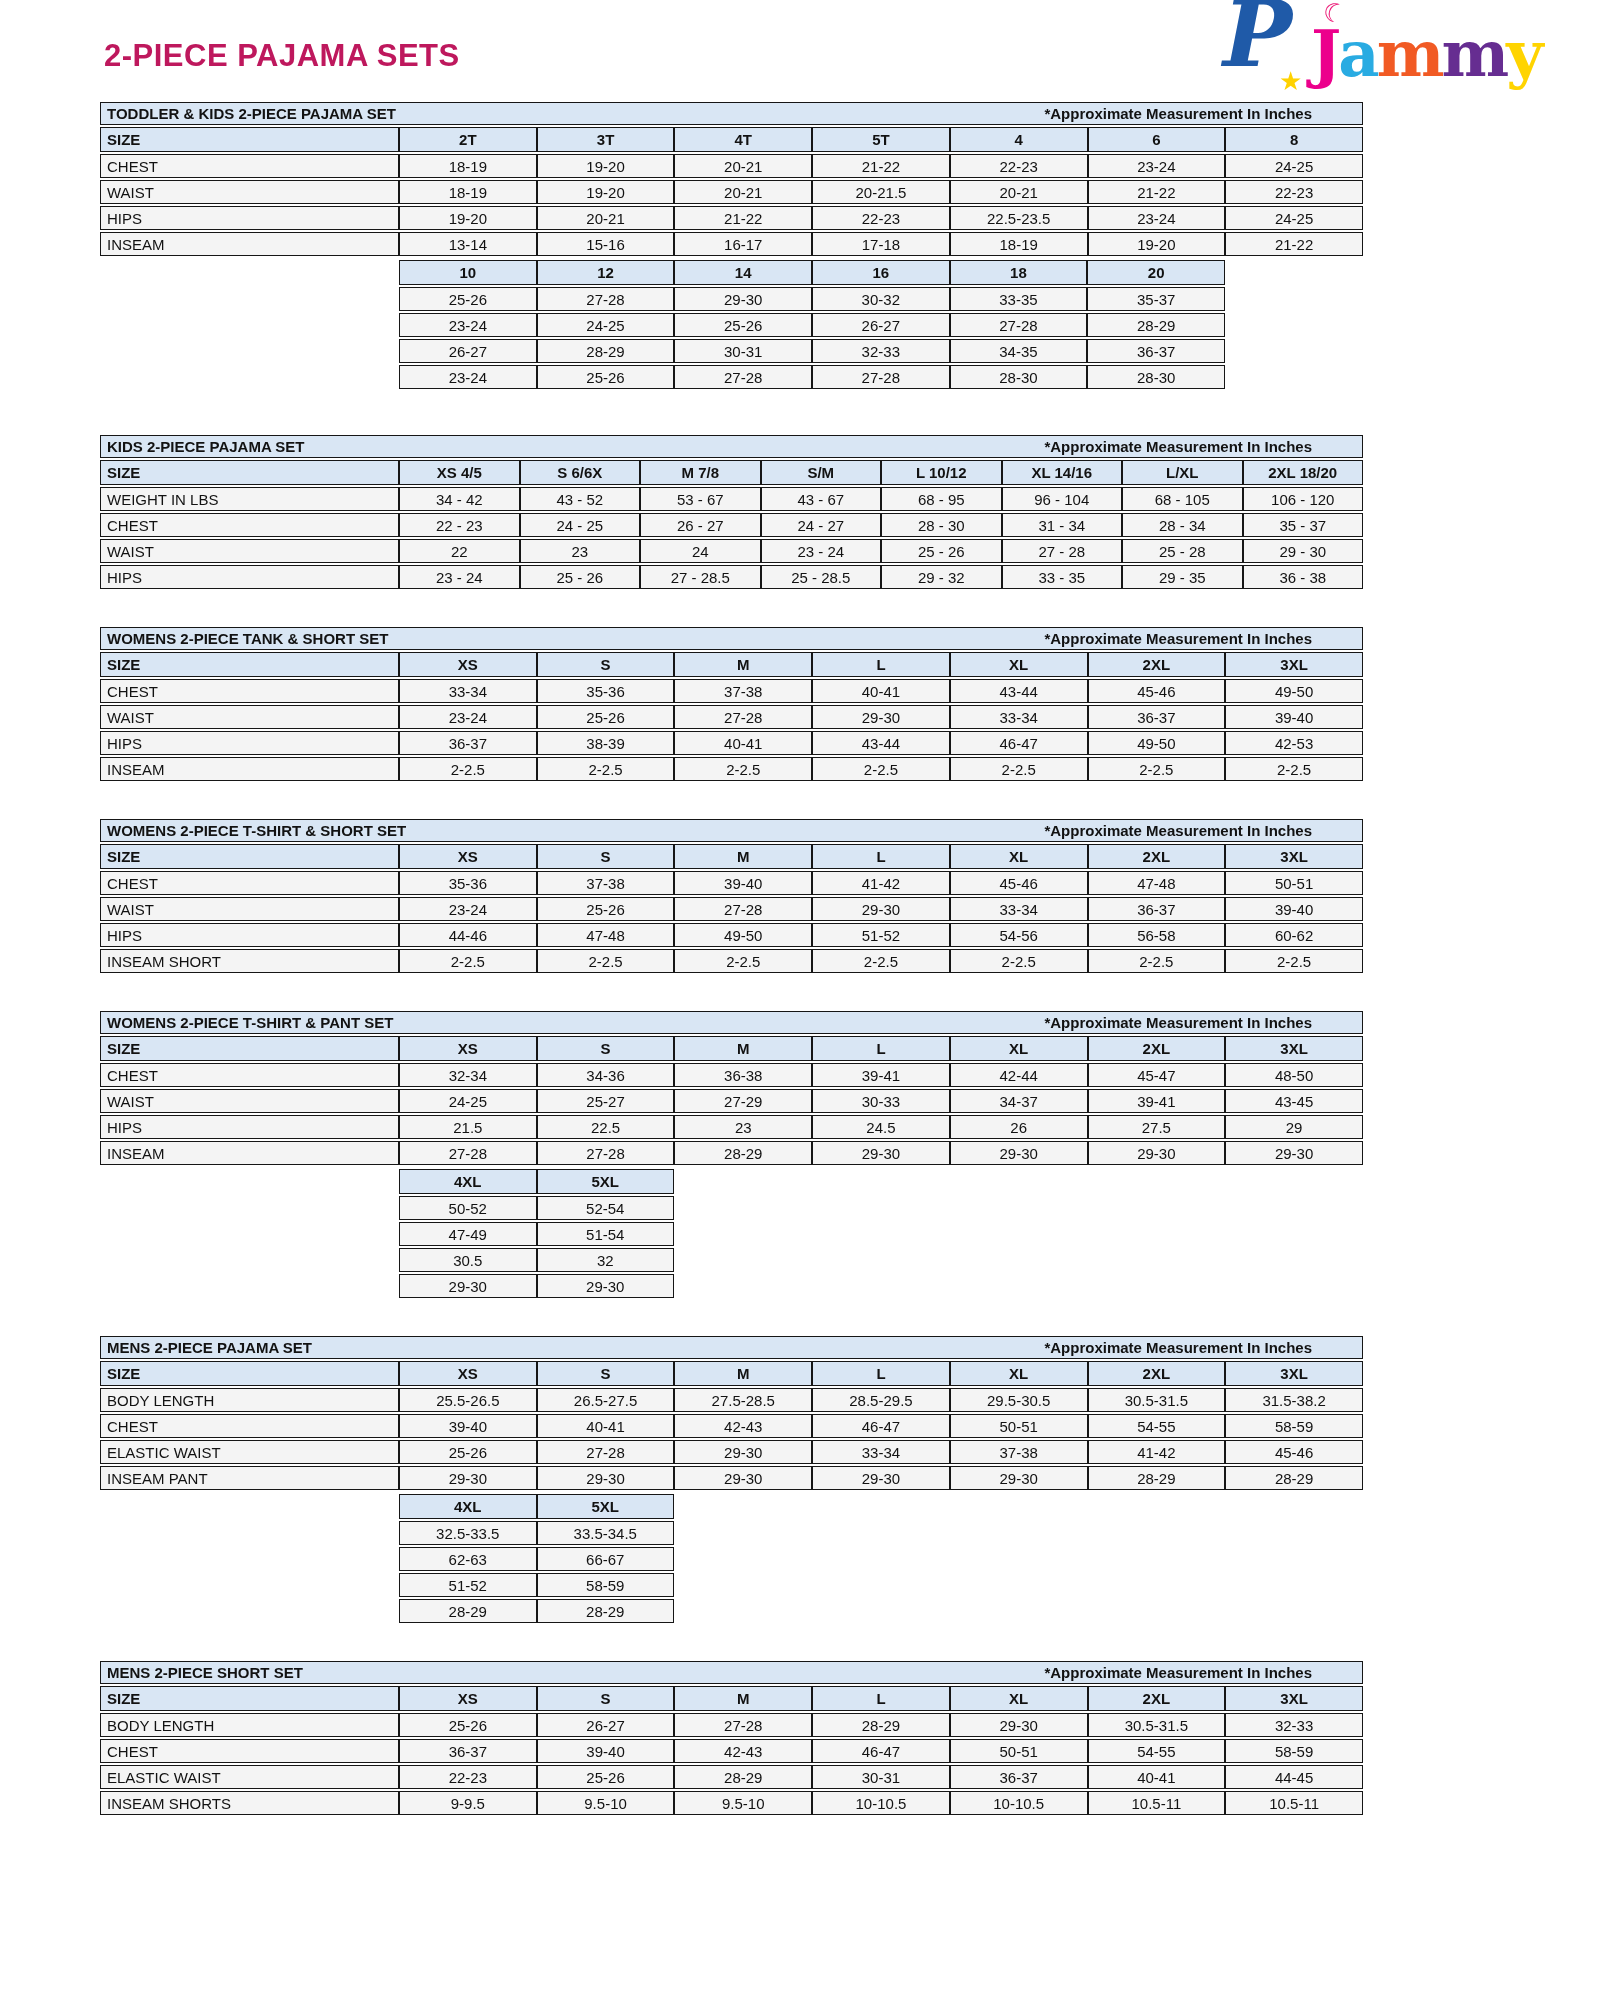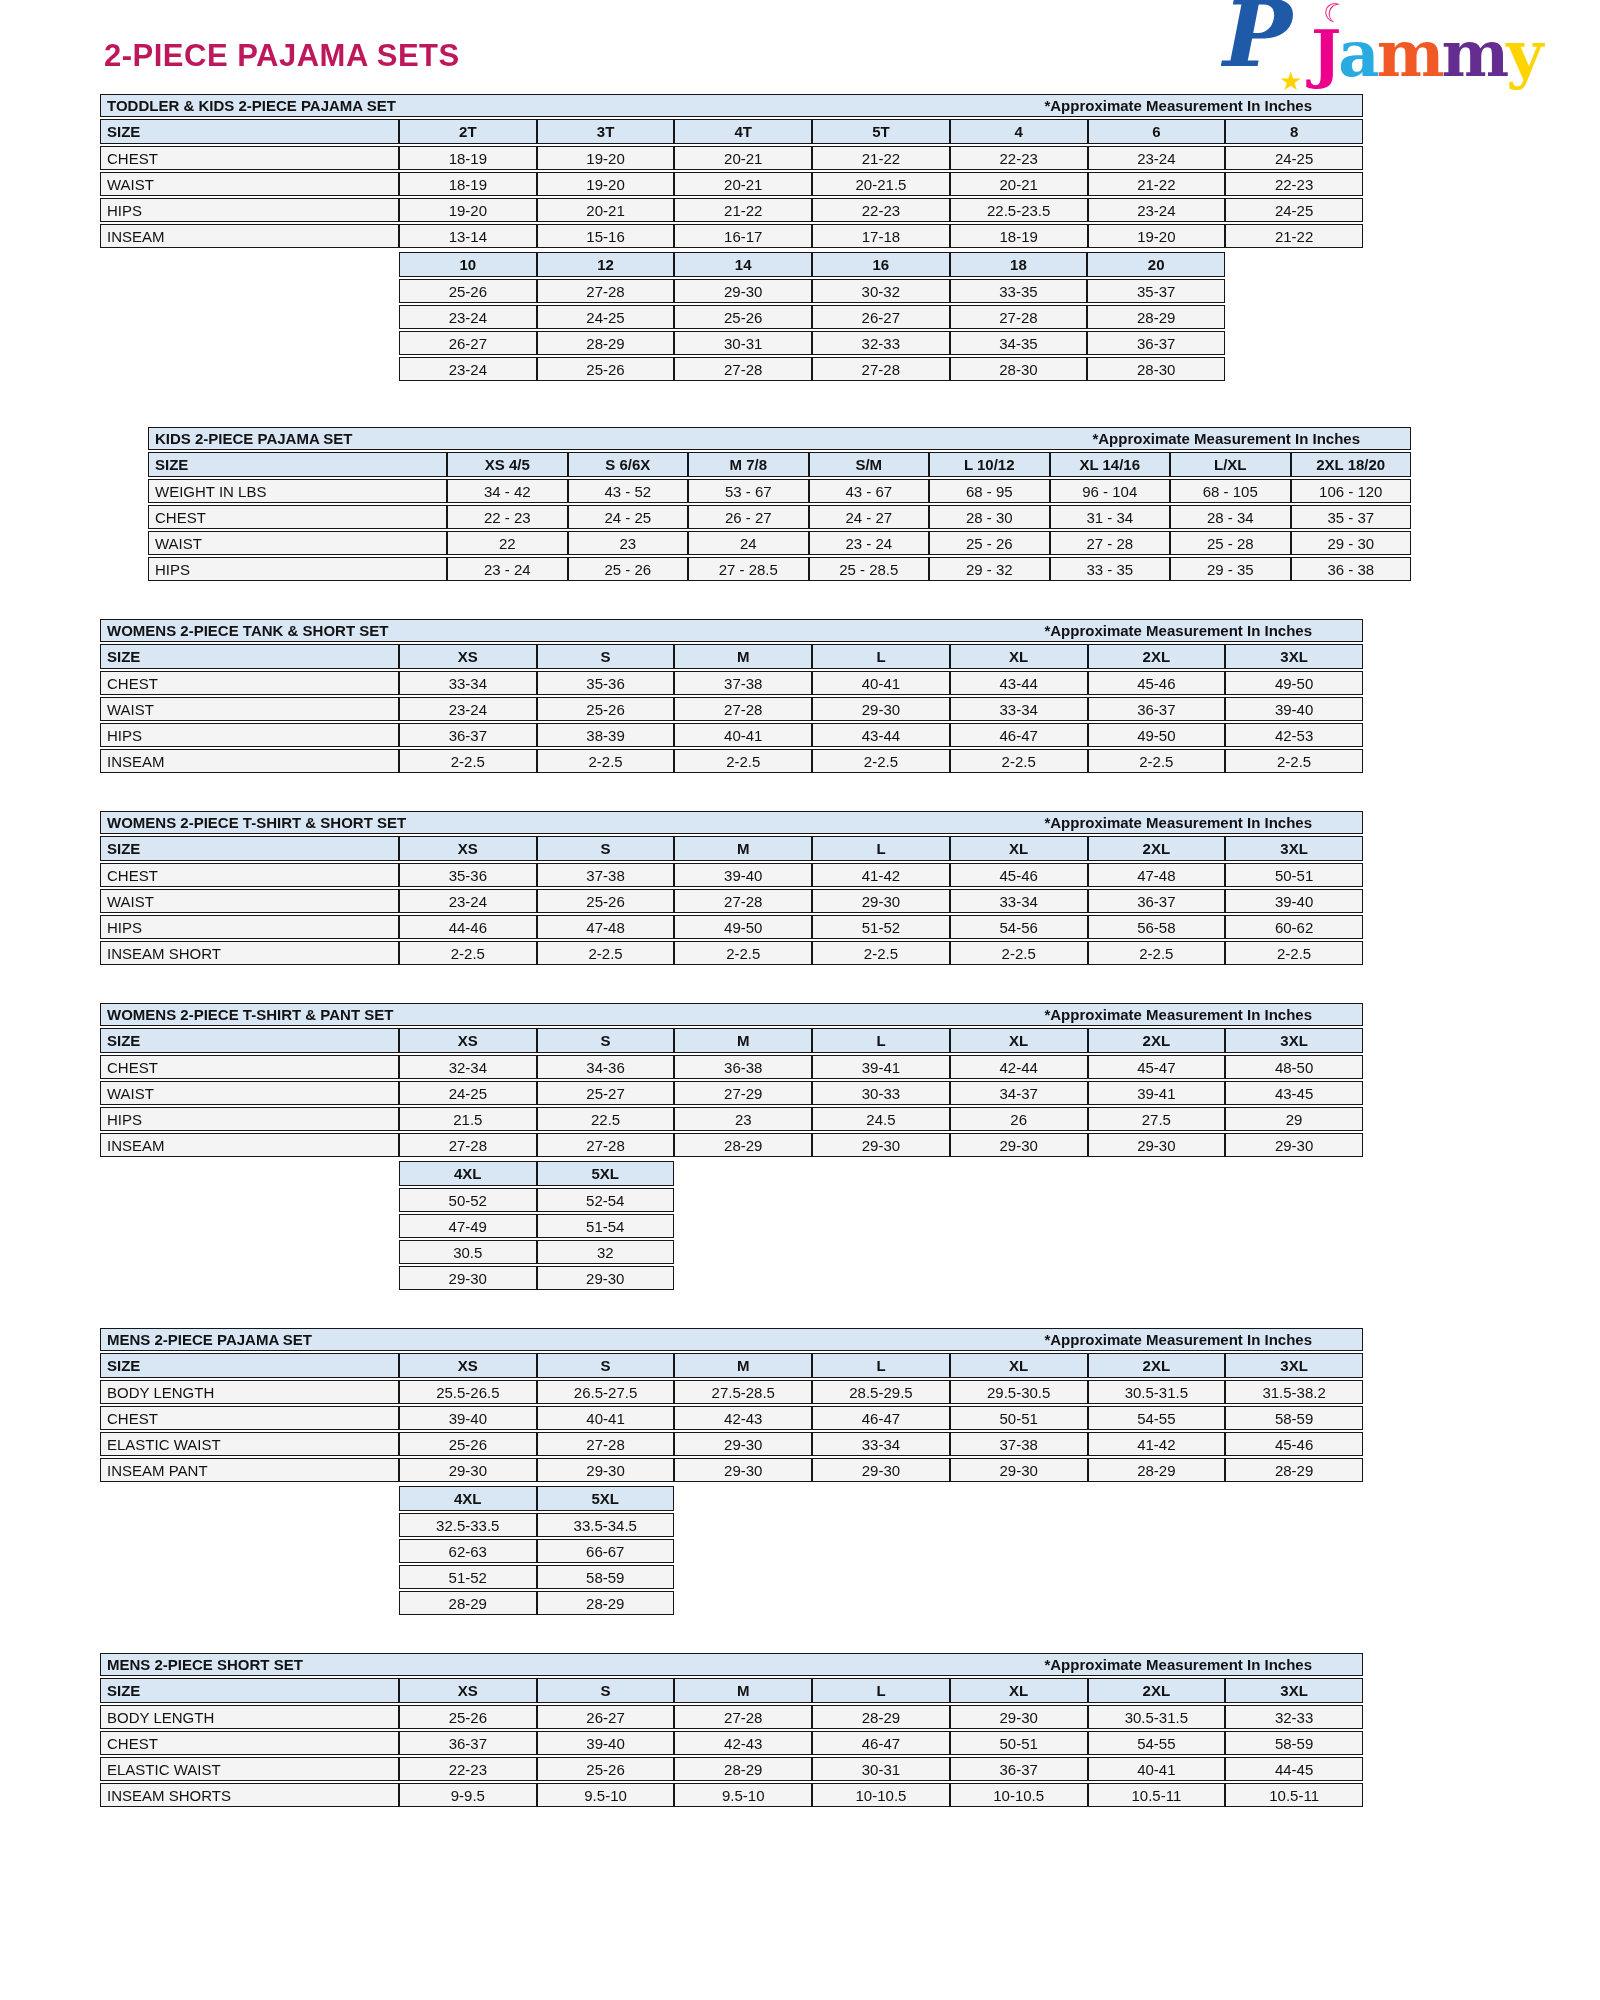--- a/index.html
+++ b/index.html
@@ -28,22 +28,22 @@
     font-family:"DejaVu Sans",sans-serif;transform:rotate(18deg);}
   .logo-star{position:absolute;left:56px;top:64px;font-size:26px;
     font-family:"DejaVu Sans",sans-serif;}
   .logo-word{
     position:absolute;left:88px;top:20px;
     font-family:"DejaVu Serif",serif;font-weight:bold;font-size:64px;line-height:1;
     letter-spacing:-3px;white-space:nowrap;
   }
   
   .table-group{margin-top:36px;width:1263px;}
-  .table-group:first-of-type{margin-top:20px;}
-  .table-group.gap-lg{margin-top:44px;margin-left:48px;}
+  .table-group:first-of-type{margin-top:28px;}
+  .table-group.gap-lg{margin-top:44px;}
   .band{
     box-sizing:border-box;width:100%;height:23px;background:var(--hdr);
     border:1px solid var(--bd);display:flex;align-items:center;
     justify-content:space-between;padding:0 50px 0 6px;
     font-size:15px;font-weight:bold;
   }
   table{border-collapse:separate;border-spacing:0 2px;table-layout:fixed;width:100%;}
   table.cont{margin-left:299px;}
   th,td{
     box-sizing:border-box;border:1px solid var(--bd);height:24px;

